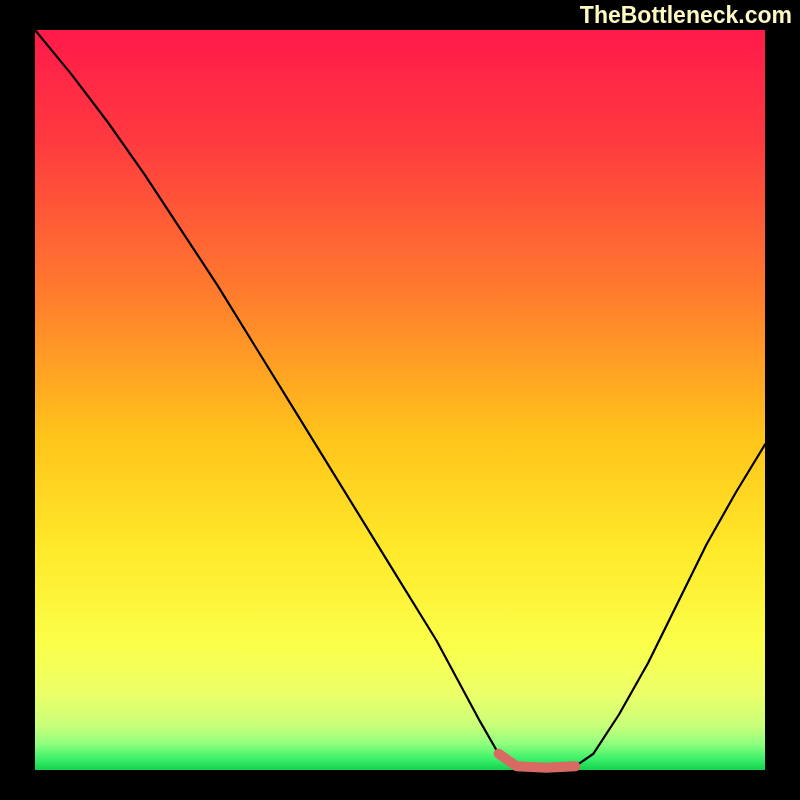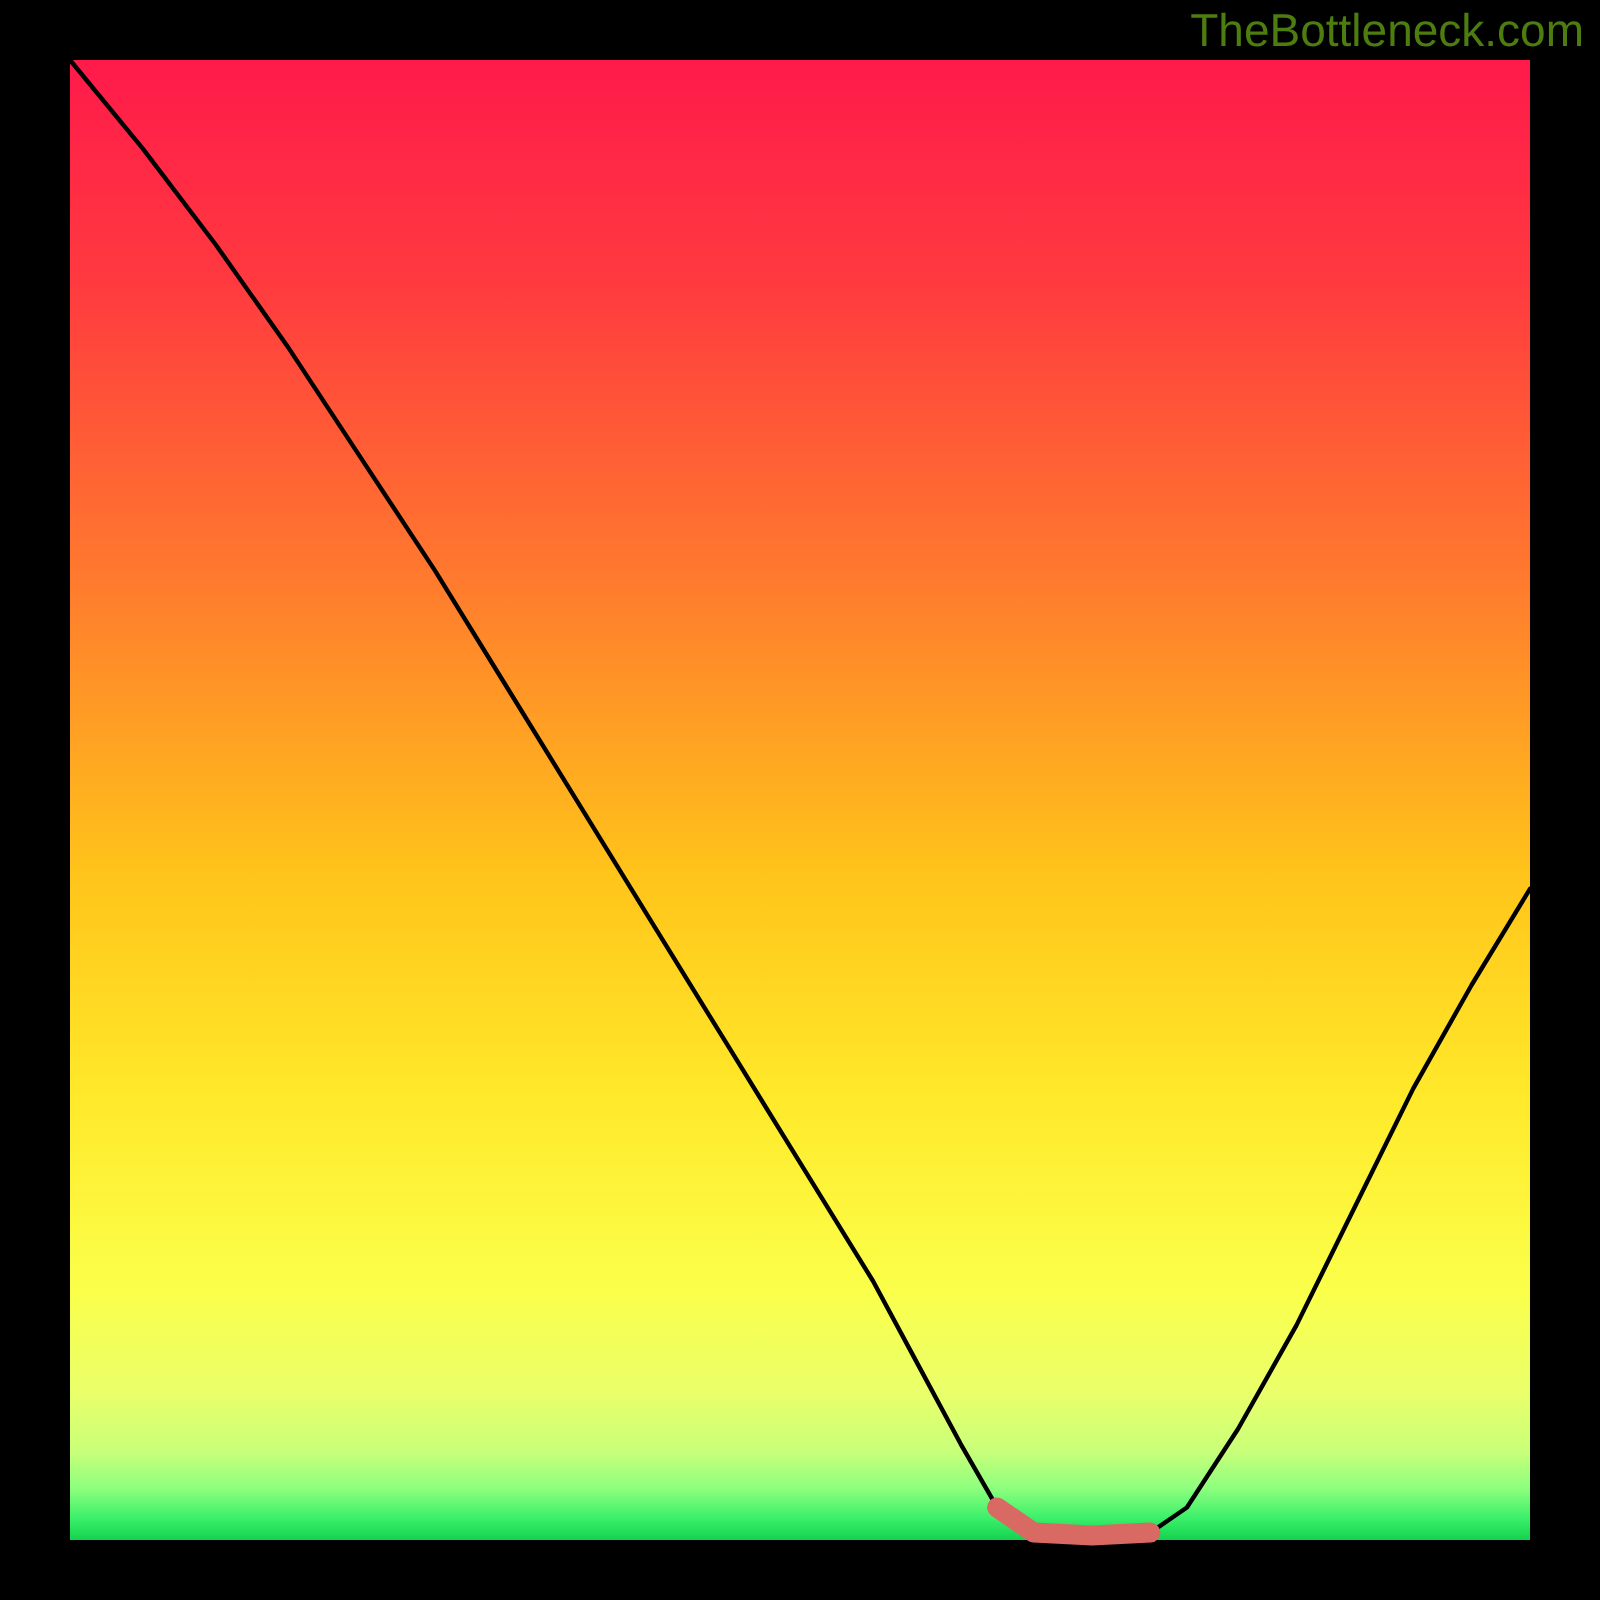--- a/index.html
+++ b/index.html
@@ -14,22 +14,22 @@
   .frame {
     position: relative;
     width: 800px;
     height: 800px;
     background: #000;
   }
   .watermark {
     position: absolute;
     top: 2px;
     right: 8px;
-    color: #4d7c0f;
-    font-weight: normal;
+    color: #fef9c3;
+    font-weight: bold;
     font-size: 23px;
     z-index: 20;
     letter-spacing: 0px;
   }
   svg.plot {
     position: absolute;
     top: 0;
     left: 0;
   }
 </style>

